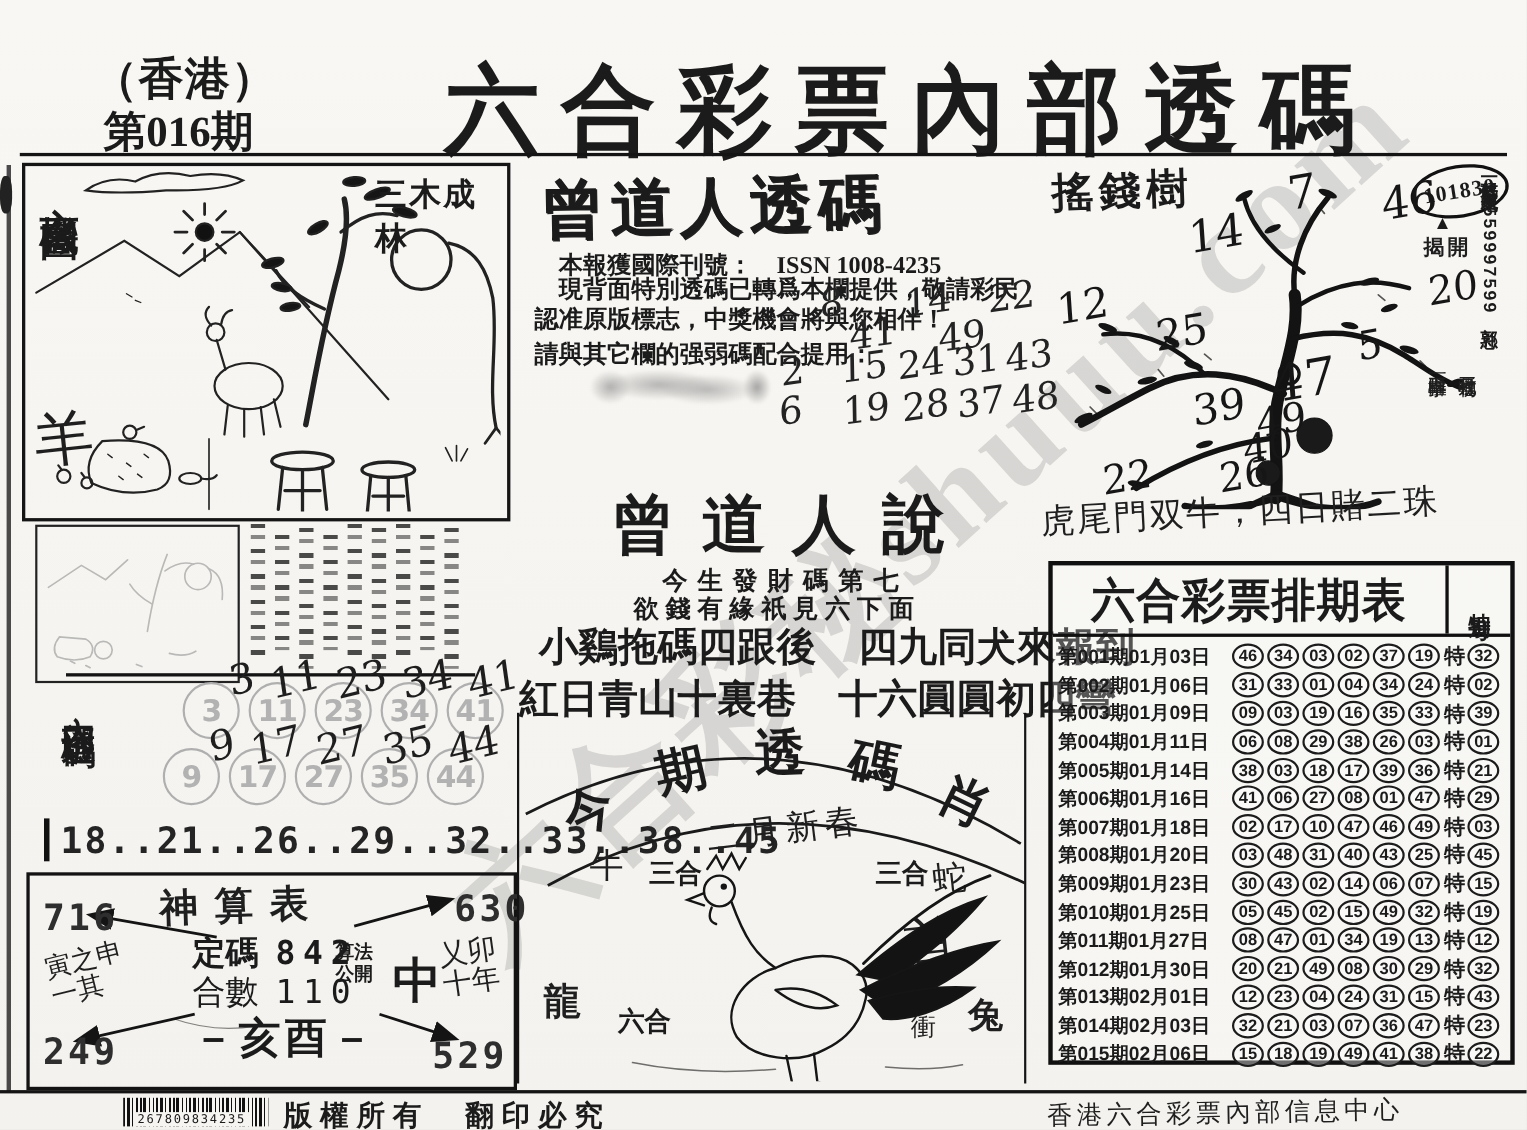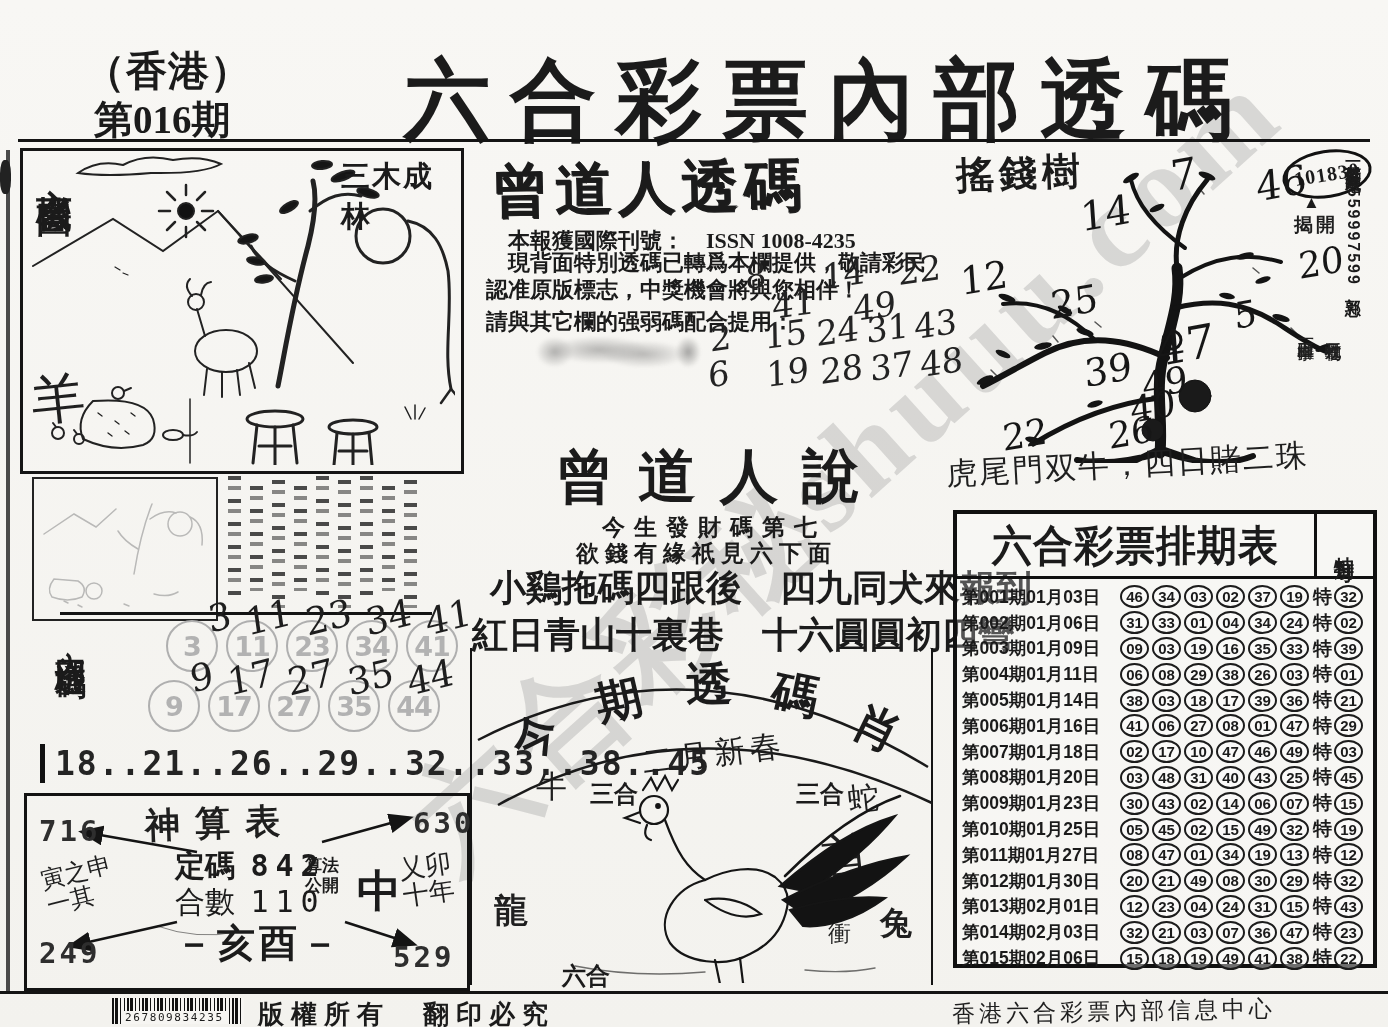--- a/index.html
+++ b/index.html
@@ -36,21 +36,21 @@
   .circ-row{display:flex;gap:8px;margin-bottom:8px;}
   .circ-row.r0{margin-left:18px;}
   .circ-wrap{position:relative;width:52px;height:52px;}
   .circ{width:52px;height:52px;box-sizing:border-box;border:2px solid #afafaf;border-radius:50%;
     display:flex;align-items:center;justify-content:center;color:#b2b2b2;font-size:27px;font-weight:700;
     font-family:"DejaVu Sans",sans-serif;letter-spacing:-1px;}
   .circ-hand{position:absolute;top:-24px;right:-14px;font-size:37px;transform:rotate(-14deg) skewX(-6deg);color:#1e1e1e;}
   #sequence{left:40px;top:744px;font-size:33px;font-weight:800;letter-spacing:2px;color:#242424;
     border-left:5px solid #111;padding-left:10px;}
   #shensuan-box{left:24px;top:793px;width:440px;height:192px;border:3px solid #131313;}
-  .corner-num{font-size:29px;font-weight:700;color:#2e2e2e;letter-spacing:3px;}
+  .corner-num{font-size:33px;font-weight:700;color:#2e2e2e;letter-spacing:3px;}
   
   #mid-title1{left:492px;top:150px;font-size:57px;font-weight:900;letter-spacing:6px;transform:rotate(-1deg);text-shadow:1px 1px 0 #222;}
   #mid-issn{left:508px;top:226px;font-size:22px;font-weight:700;}
   #mid-para{left:486px;top:250px;width:454px;font-size:22px;font-weight:700;line-height:1.22;text-indent:22px;margin:0;}
   #mid-tip{left:486px;top:307px;font-size:22px;font-weight:700;}
   .hand-num{font-size:34px;transform:rotate(-8deg) skewX(-7deg);color:#232323;}
   #stamp{left:528px;top:330px;width:178px;height:44px;filter:blur(1.5px);opacity:.55;
     background:radial-gradient(closest-side at 15% 50%, rgba(90,90,90,.8), transparent 70%),
                radial-gradient(closest-side at 40% 45%, rgba(90,90,90,.75), transparent 70%),
                radial-gradient(closest-side at 65% 55%, rgba(90,90,90,.7), transparent 70%),
@@ -311,21 +311,21 @@
   <div class="abs arc-char" style="left:772px;top:664px;transform:rotate(12deg);">碼</div>
   <div class="abs arc-char" style="left:854px;top:698px;transform:rotate(26deg);">肖</div>
 
   <div class="abs hand" style="left:642px;top:733px;font-size:31px;letter-spacing:5px;transform:rotate(-7deg);white-space:nowrap;">二月新春</div>
   <div class="abs hand" style="left:536px;top:766px;font-size:31px;">牛</div>
   <div class="abs zlabel" style="left:590px;top:778px;font-size:24px;">三合</div>
   <div class="abs zlabel" style="left:796px;top:778px;font-size:24px;">三合</div>
   <div class="abs hand" style="left:848px;top:778px;font-size:31px;transform:rotate(-6deg);">蛇</div>
   <div class="abs hand" style="left:822px;top:824px;font-size:48px;transform:rotate(-6deg);">首</div>
   <div class="abs hand" style="left:494px;top:888px;font-size:34px;font-weight:700;">龍</div>
-  <div class="abs zlabel" style="left:562px;top:912px;font-size:24px;margin-top:48px;">六合</div>
+  <div class="abs zlabel" style="left:562px;top:912px;font-size:24px;">六合</div>
   <div class="abs hand" style="left:828px;top:918px;font-size:23px;">衝</div>
   <div class="abs hand" style="left:880px;top:902px;font-size:32px;font-weight:700;">兔</div>
 
   <svg class="abs" style="left:555px;top:758px;" width="365" height="225" viewBox="0 0 365 225">
     <g fill="none" stroke="#151515" stroke-width="2.2" stroke-linecap="round">
       <path d="M88 32 l8 -12 l6 12 l8 -14 l7 14 l6 -10"></path>
       <circle cx="99" cy="52" r="14"></circle>
       <circle cx="103" cy="48" r="1.8" fill="#111"></circle>
       <path d="M85 54 l-15 6 l15 5"></path>
       <path d="M92 67 q -5 12 4 15"></path>

